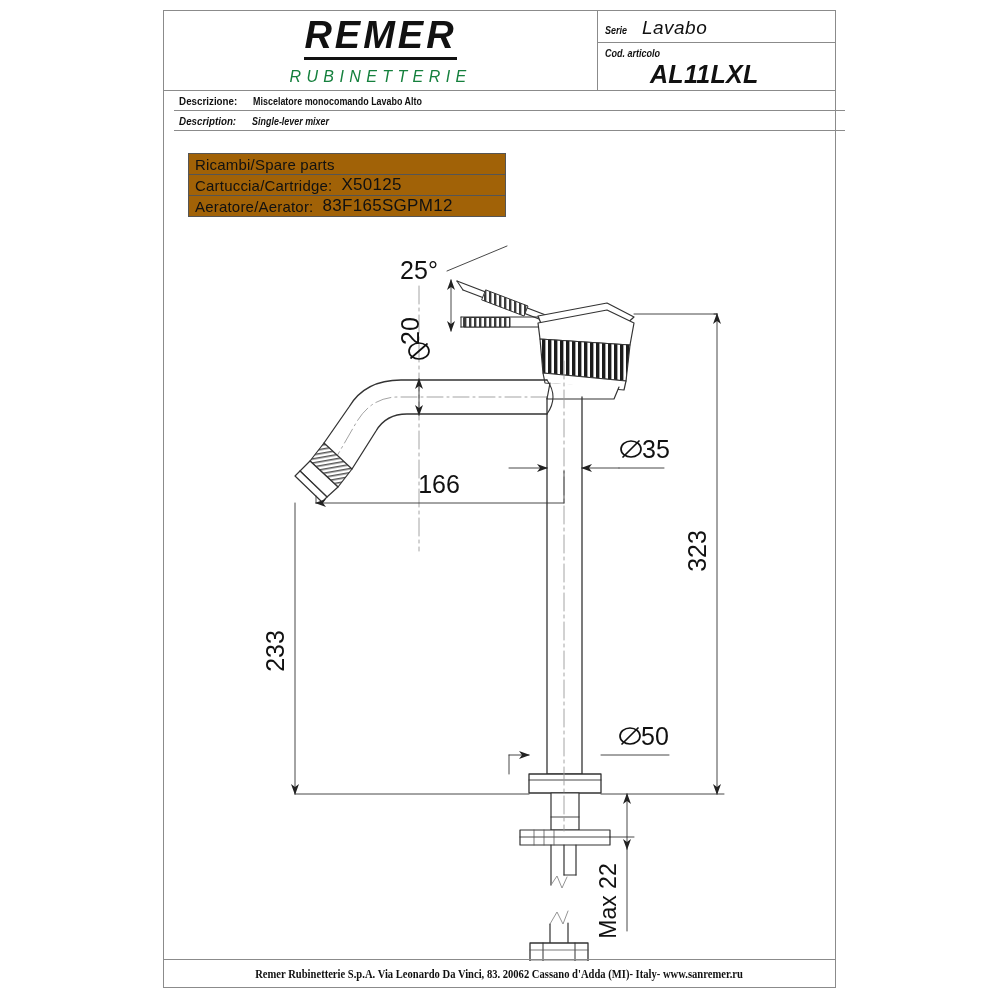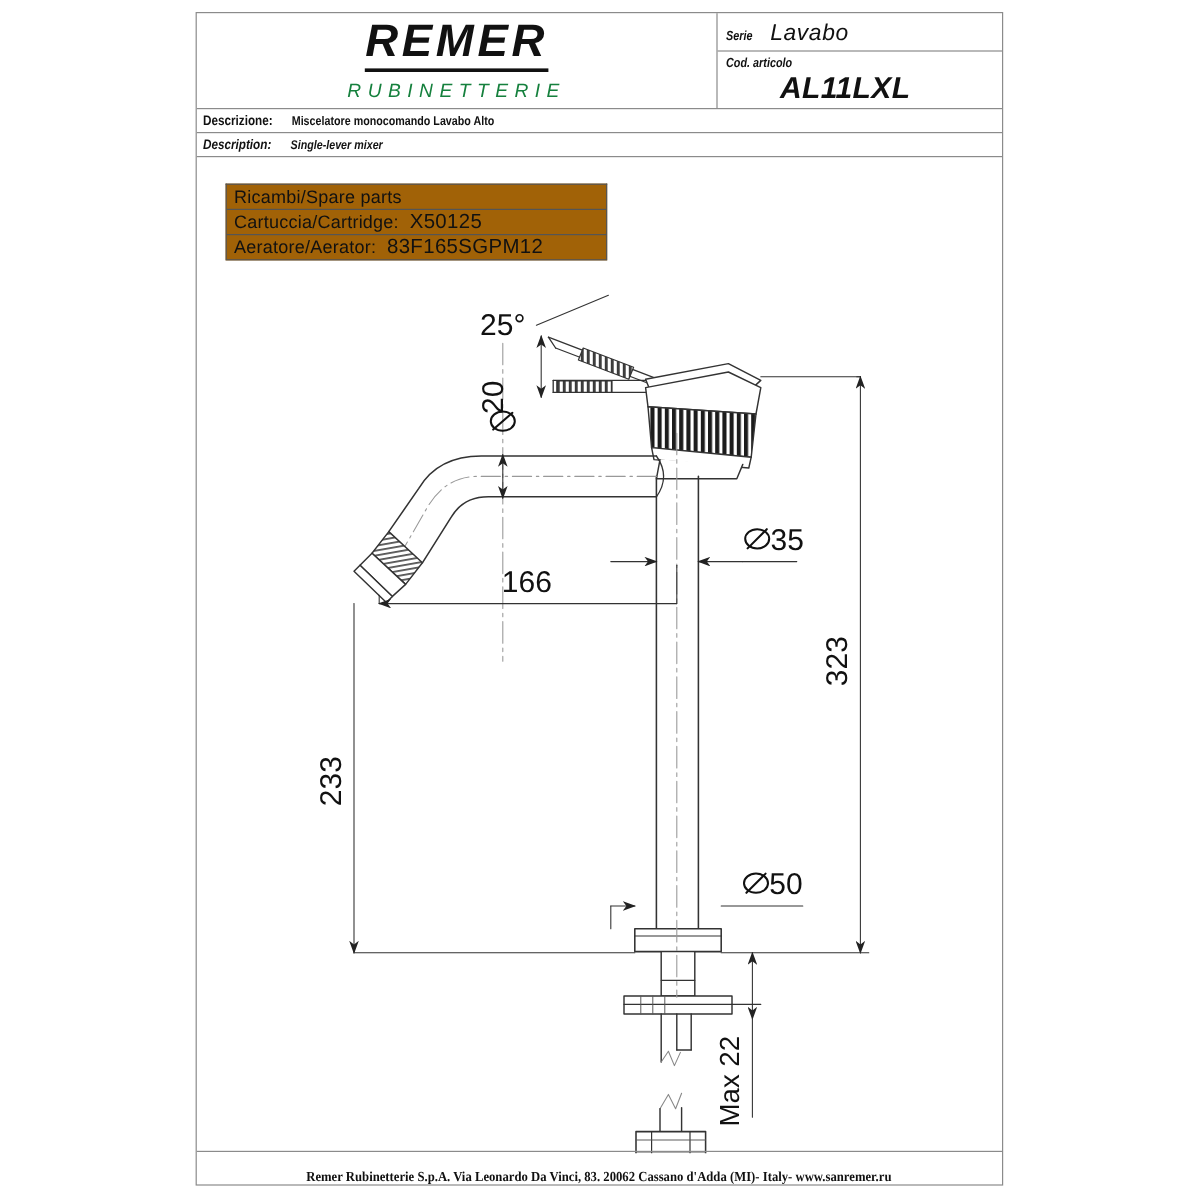--- a/index.html
+++ b/index.html
@@ -53,21 +53,21 @@
   }
   .serie-row{position:absolute;left:7px;top:6px;display:flex;align-items:baseline;gap:10px;}
   .serie-val{font-size:19px;color:#111;letter-spacing:.5px;}
   .cod-lbl{position:absolute;left:7px;top:4px;}
   .cod-val{
     position:absolute;left:52px;top:17px;
     font-size:25px;font-weight:bold;letter-spacing:.3px;color:#111;
   }
   
   .descr{
-    position:absolute;left:0;width:100%;box-sizing:border-box;
+    position:absolute;left:10px;width:100%;box-sizing:border-box;
     border-bottom:1.3px solid #8b8b8b;
     display:flex;align-items:center;
   }
   .d1{top:80px;height:20px;}
   .d2{top:100px;height:20px;}
   .d-lbl{font-size:11.5px;font-weight:bold;color:#111;padding-left:6px;transform:scaleX(.85);transform-origin:left center;}
   .d-val{font-size:10.5px;font-weight:bold;color:#111;padding-left:6px;transform:scaleX(.85);transform-origin:left center;}
   .d2 .d-lbl,.d2 .d-val{font-style:italic;}
   
   .spare{
@@ -80,21 +80,21 @@
     display:flex;align-items:center;box-sizing:border-box;
     padding-left:6px;white-space:nowrap;
   }
   .sp-t{font-size:15px;color:#111;letter-spacing:.2px;}
   .sp-k{font-size:15px;color:#111;letter-spacing:.2px;}
   .sp-v{font-size:17px;color:#111;letter-spacing:.3px;margin-left:9px;text-align:center;}
   
   .footer{
     position:absolute;left:0;bottom:0;width:100%;height:28px;
     box-sizing:border-box;border-top:1.3px solid #8b8b8b;
-    display:flex;align-items:flex-end;justify-content:center;
+    display:flex;align-items:center;justify-content:center;
   }
   .footer span{
     font-size:11.5px;font-weight:bold;color:#111;
     transform:scaleX(.92);
     font-family:"Liberation Serif", serif;
   }
   
   .draw{position:absolute;left:0;top:120px;width:673px;height:830px;}
   .draw svg{display:block;}
   .dimtxt{font-family:"Liberation Sans",sans-serif;font-size:25px;fill:#111;}

